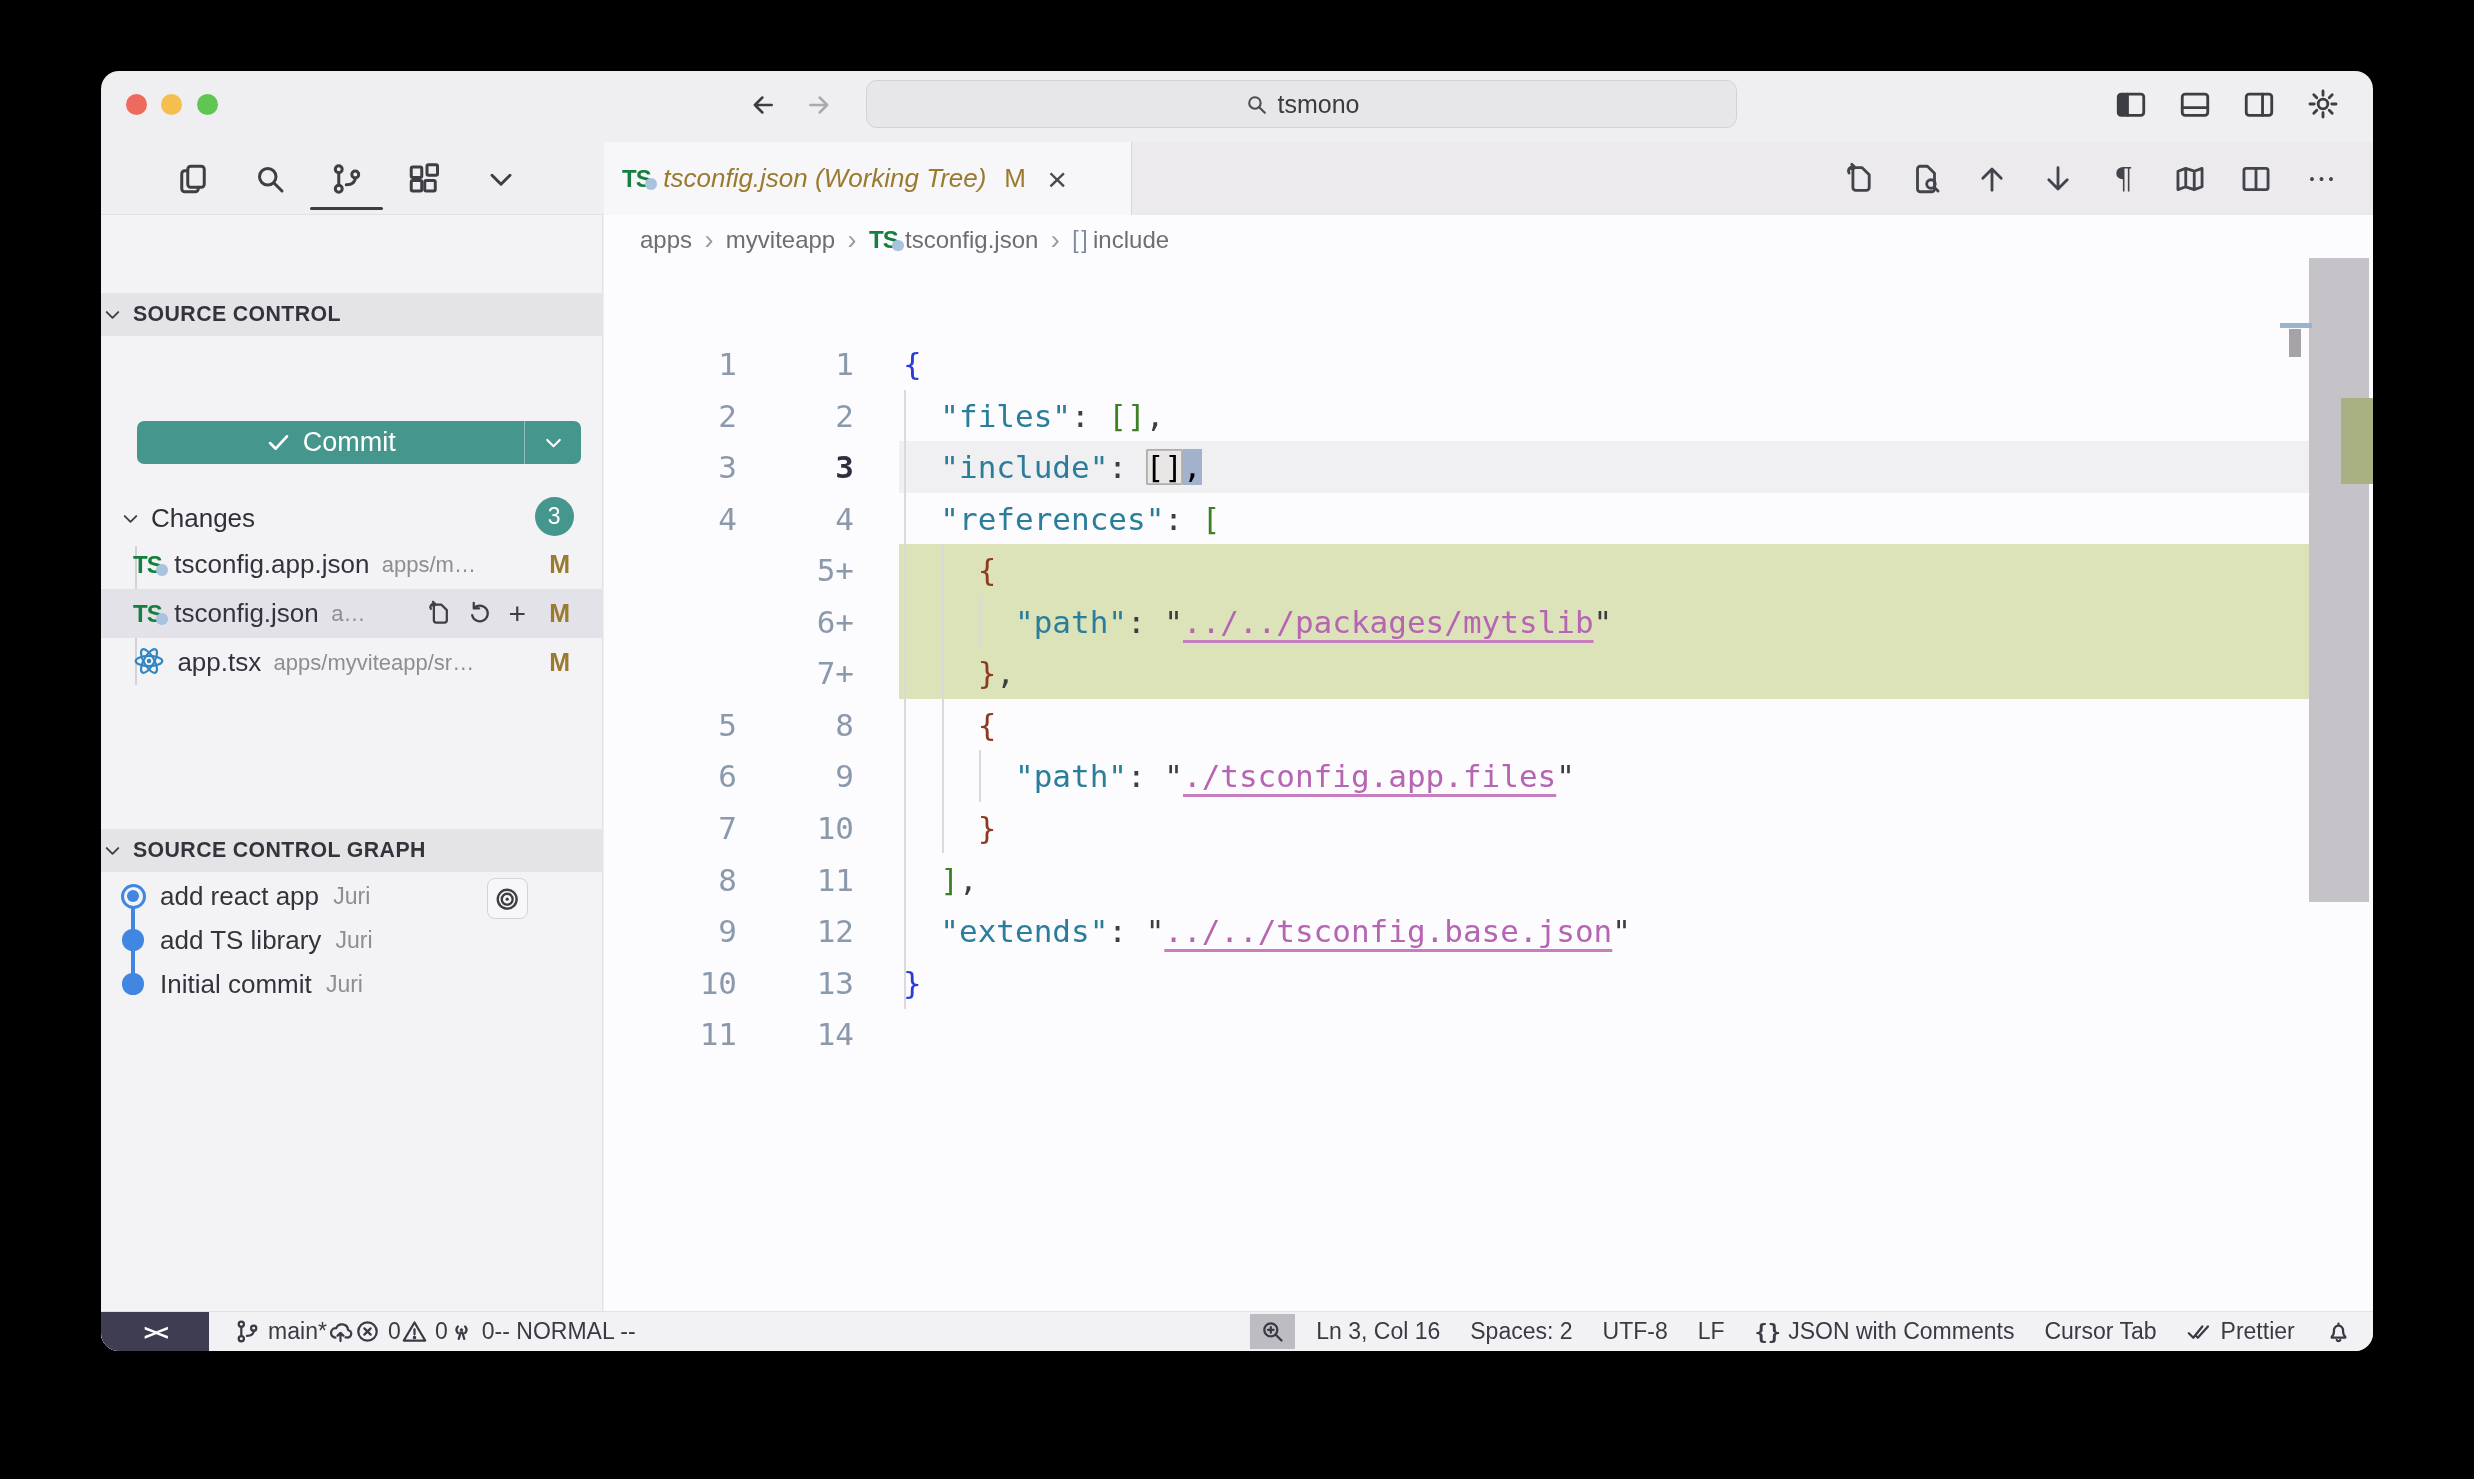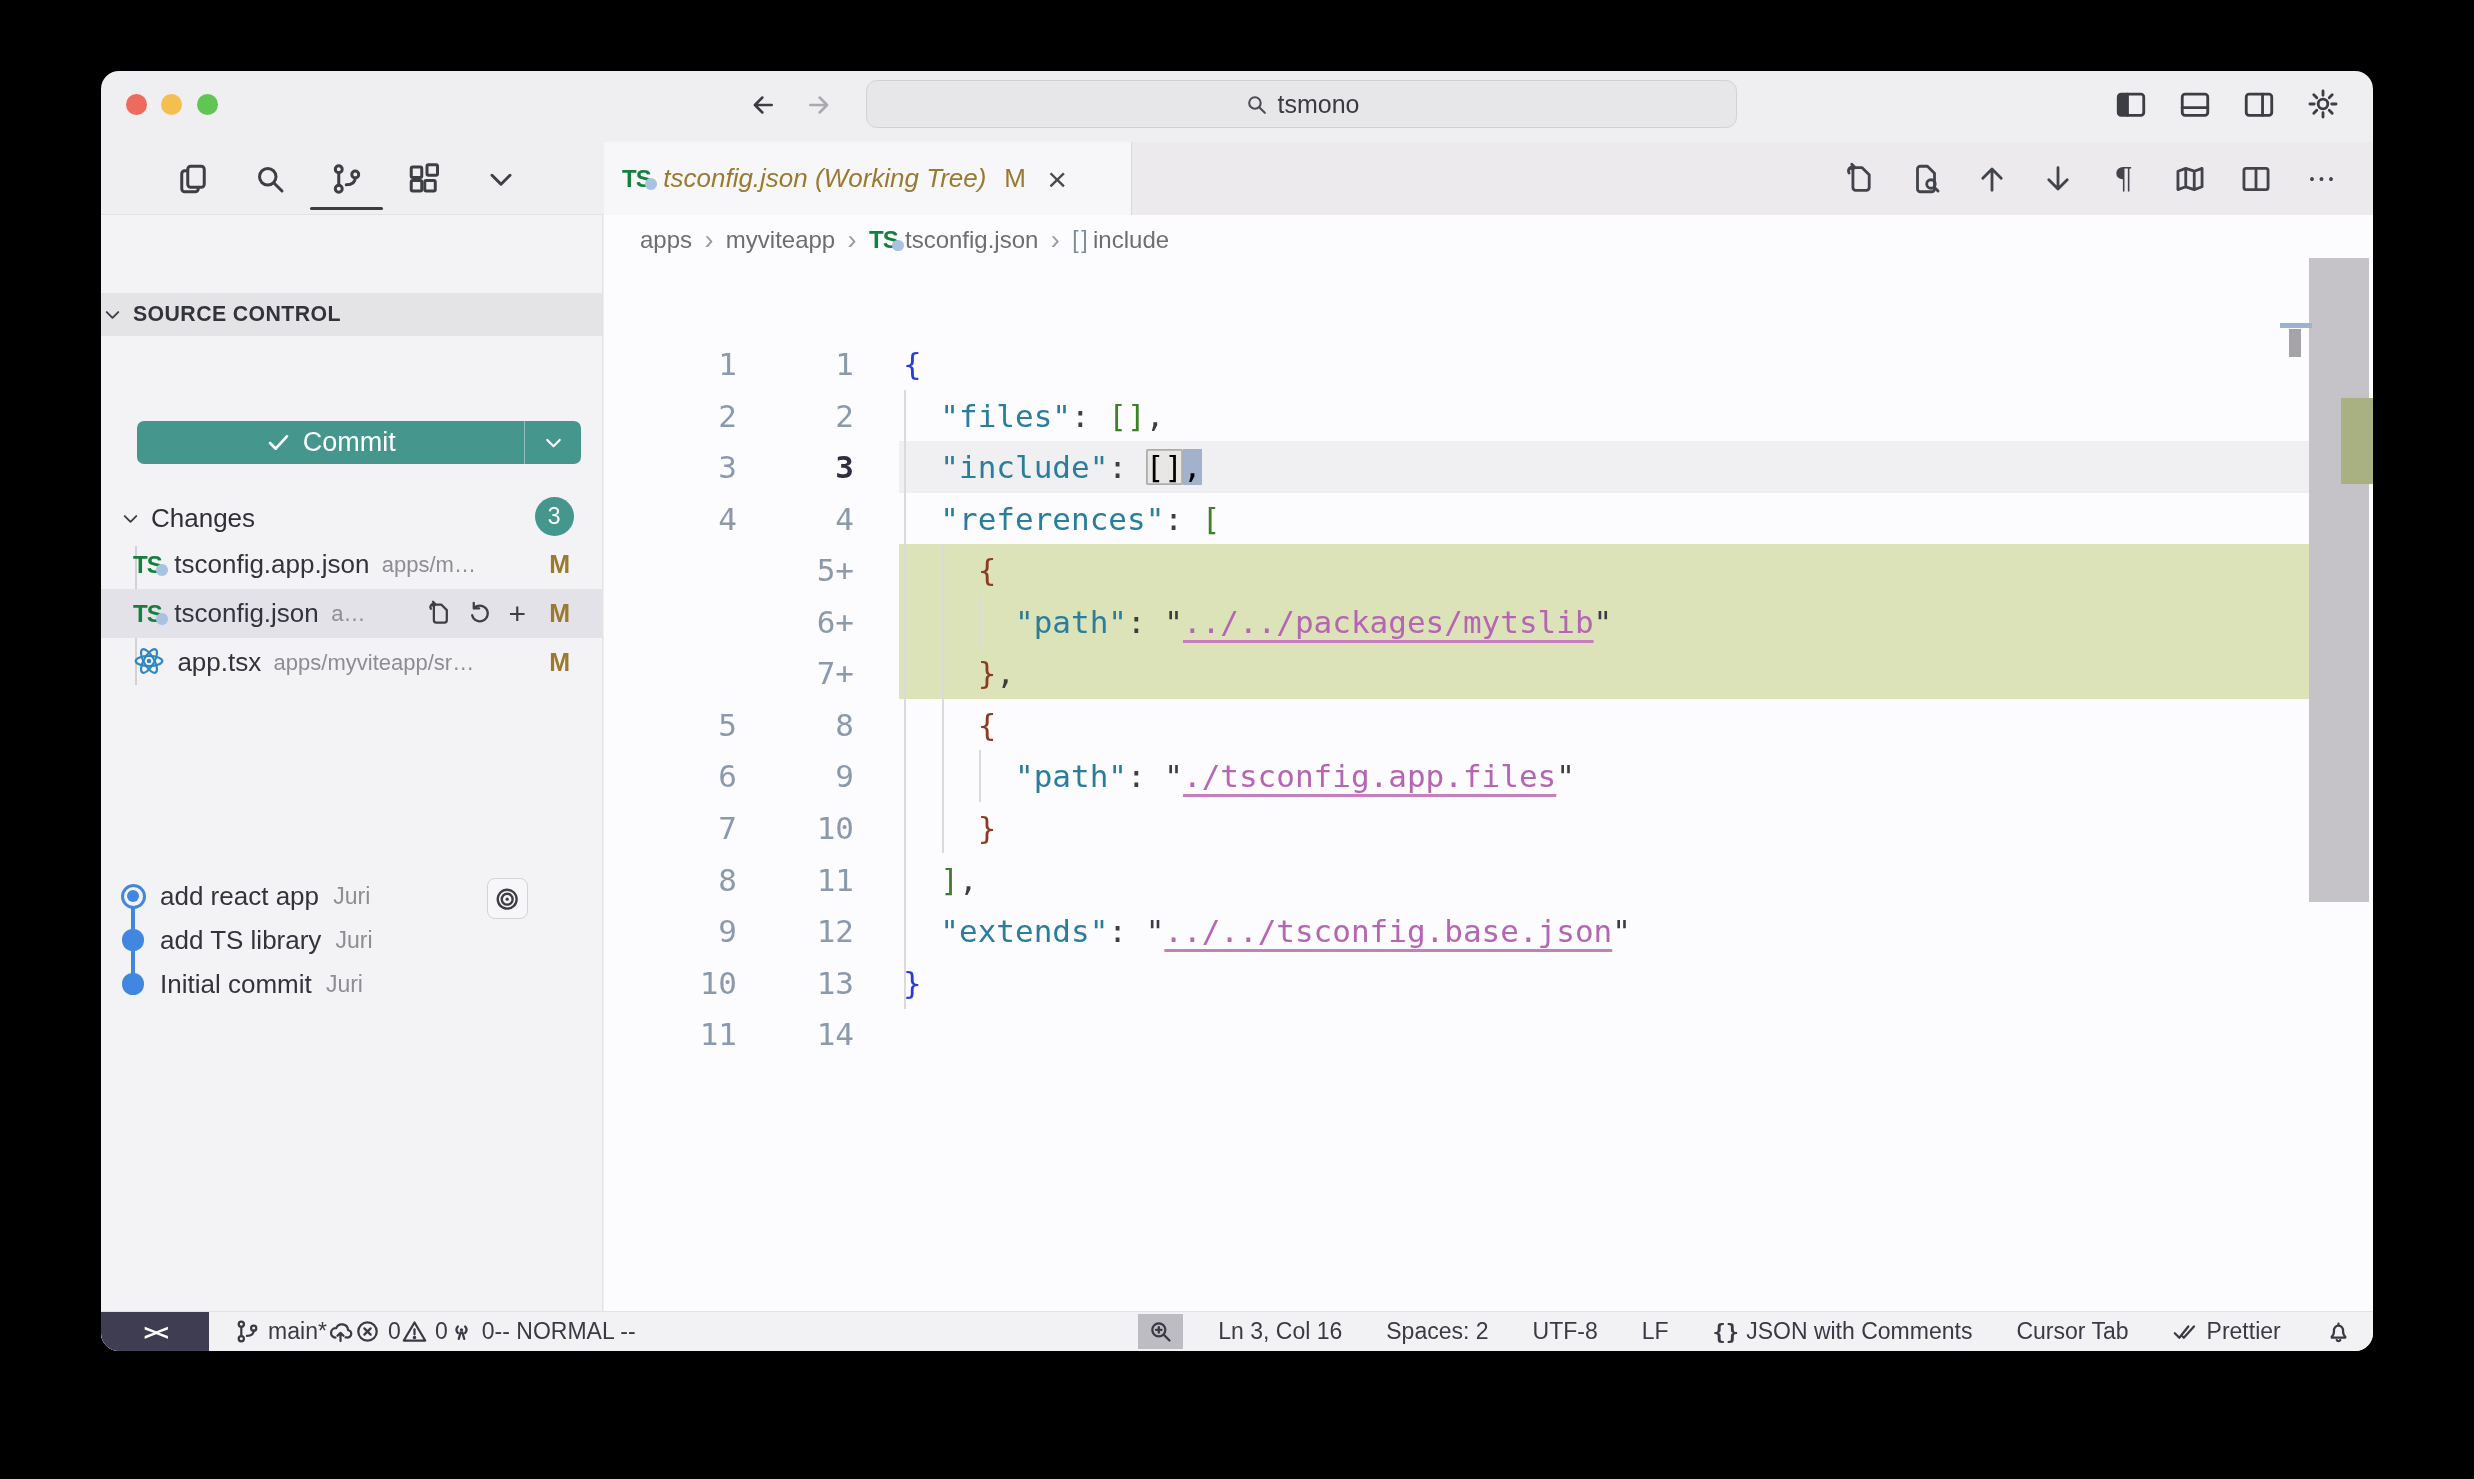--- a/index.html
+++ b/index.html
@@ -136,21 +136,21 @@
   #statusbar {
     position:absolute; left:0; bottom:0; width:100%; height:40px; background:#f2f1f3;
     border-top:0.9px solid #e2e1e3; display:flex; align-items:center; font-size:23px; color:#3a3a45;
   }
   #remote-badge {
     width:108px; height:40px; background:#3e3d51; color:#fff; border-radius:0 0 0 18px;
     display:flex; align-items:center; justify-content:center;
     font-weight:bold; font-size:23px; letter-spacing:-2.7px; font-family:"DejaVu Sans Mono",monospace;
   }
   #status-left { display:flex; align-items:center; padding-left:25px; }
-  #status-right { margin-left:auto; display:flex; align-items:center; gap:44px; padding-right:21.3px; }
+  #status-right { margin-left:auto; display:flex; align-items:center; gap:30px; padding-right:21.3px; }
   .sitem { display:flex; align-items:center; gap:7.1px; white-space:nowrap; }
   .sitem svg { width:27px; height:27px; }
   .sitem.hl { background:#bdbcc2; padding:3.6px 9px; margin:0 -9px; }
   .sitem .braces { font-size:22px; font-weight:bold; font-family:"DejaVu Sans Mono",monospace; }
 
   .ts-badge { position:relative; color:#15803d; font-weight:bold; font-size:24px; font-family:"Liberation Sans",sans-serif; letter-spacing:-0.9px; }
   .ts-badge::after { content:""; position:absolute; right:-6.2px; bottom:1.8px; width:11.6px; height:11.6px; border-radius:50%; background:#a8c3e0; }
   svg.stroke { fill:none; stroke:currentColor; stroke-width:2; stroke-linecap:round; stroke-linejoin:round; }
 </style>
 </head>
@@ -386,20 +386,26 @@
               <ellipse cx="12" cy="12" rx="10" ry="3.8"></ellipse>
               <ellipse cx="12" cy="12" rx="10" ry="3.8" transform="rotate(60 12 12)"></ellipse>
               <ellipse cx="12" cy="12" rx="10" ry="3.8" transform="rotate(120 12 12)"></ellipse>
               <circle cx="12" cy="12" r="1.7" fill="currentColor" stroke="none"></circle>
             </svg></span>
           <span class="fname">app.tsx</span>
           <span class="fpath">apps/myviteapp/sr…</span>
           <span class="fbadge">M</span>
         </div>
       </div>
+    <div class="sect-head" style="top:614px;">
+      <svg class="stroke" viewBox="0 0 24 24">
+          <path d="M6 9.5 12 15.5 18 9.5"></path>
+        </svg>
+      <span>SOURCE CONTROL GRAPH</span>
+    </div>
     <div id="graph-line"></div>
     <div id="graph-rows">
         <div class="grow">
           <span class="gdot head"></span>
           <span class="gmsg">add react app</span>
           <span class="gauthor">Juri</span>
           <span class="gaction">
             <span style="display: inline-flex;">
               <svg class="stroke" viewBox="0 0 24 24">
                 <circle cx="12" cy="12" r="8"></circle>

